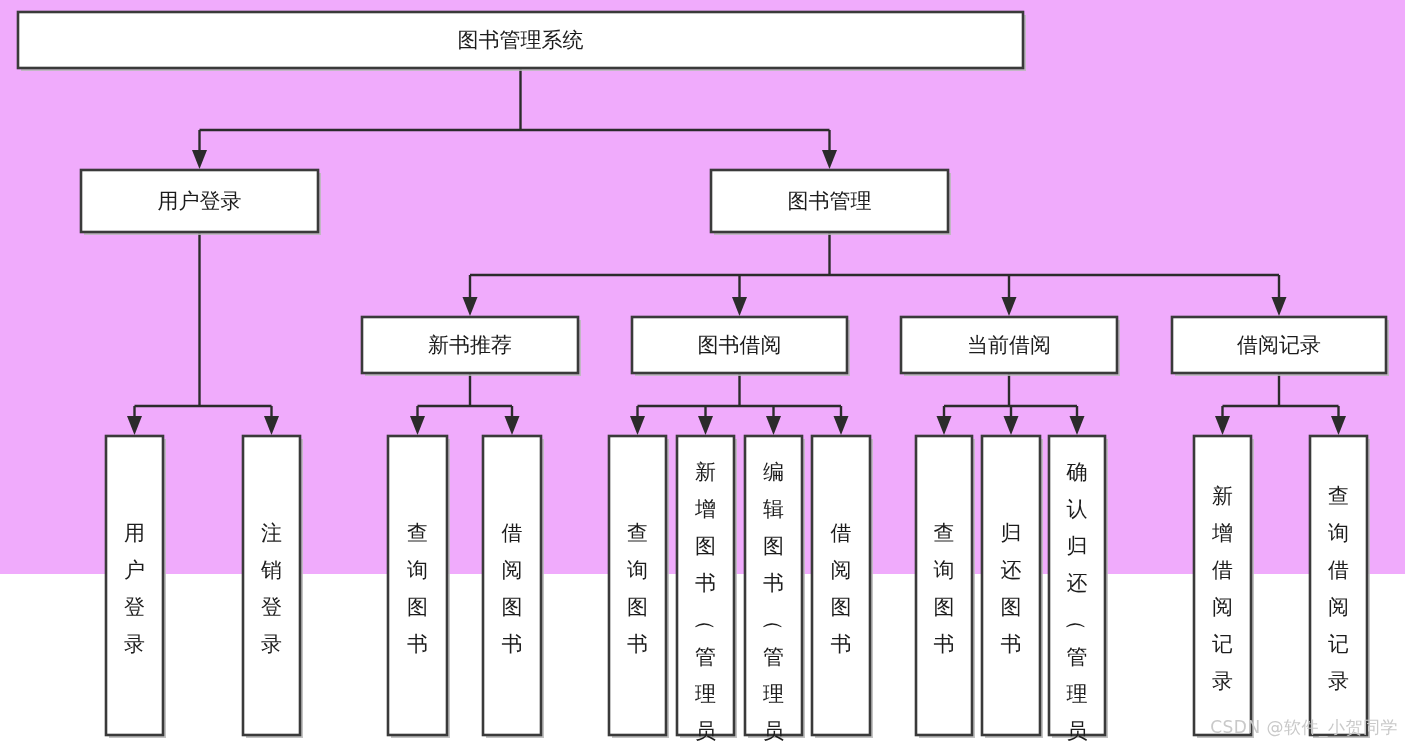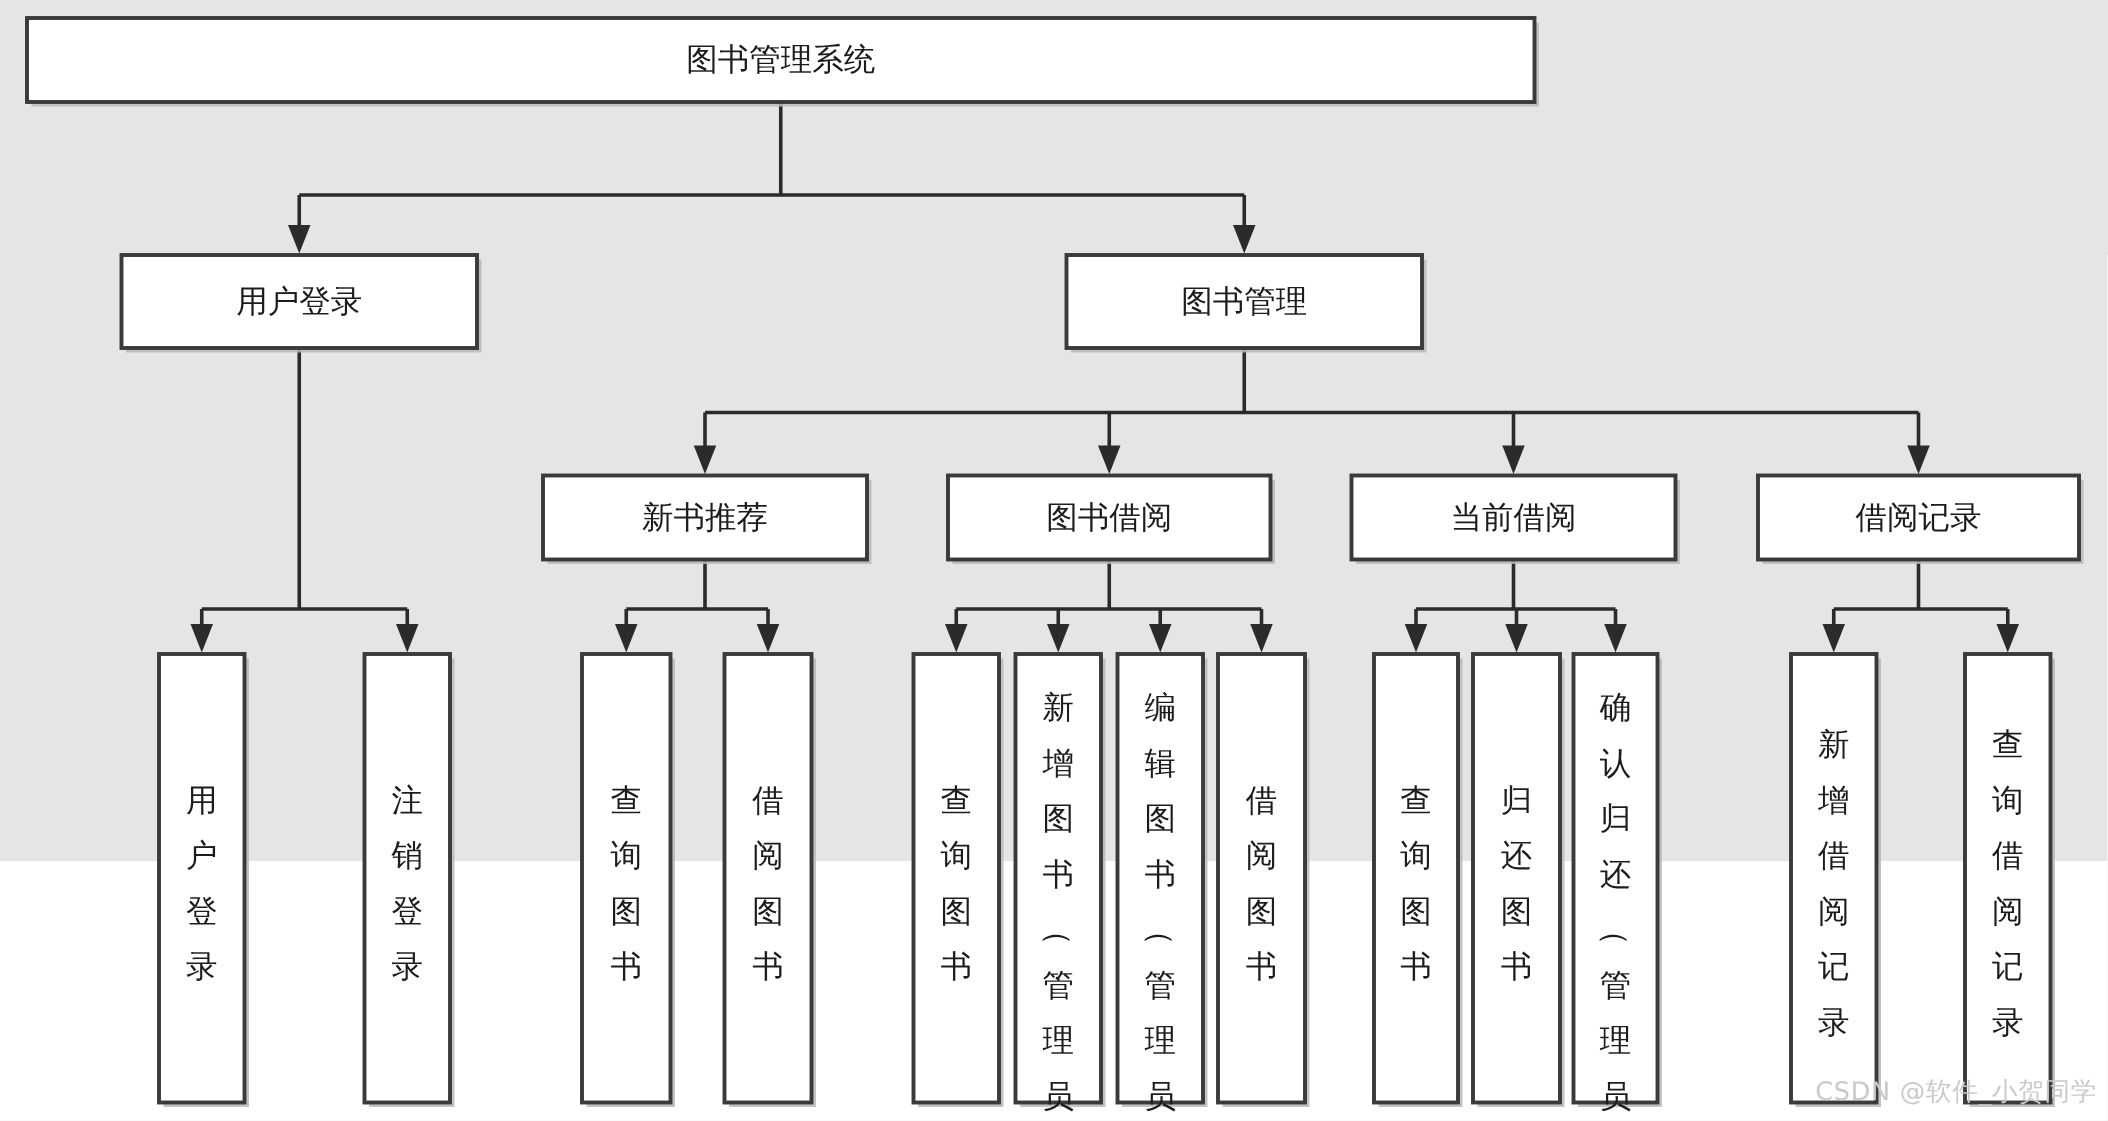--- a/index.html
+++ b/index.html
@@ -11,21 +11,21 @@
   body {
     width: 1405px;
     height: 747px;
     overflow: hidden;
     font-family: "DejaVu Sans", "Liberation Sans", sans-serif;
   }
   #diagram-root {
     position: relative;
     width: 1405px;
     height: 574px;
-    background: #e5e5e5;
+    background: #f0abfc;
   }
   svg#tree-svg {
     position: absolute;
     left: 0;
     top: 0;
     width: 1405px;
     height: 747px;
     display: block;
   }
   .node-box {

